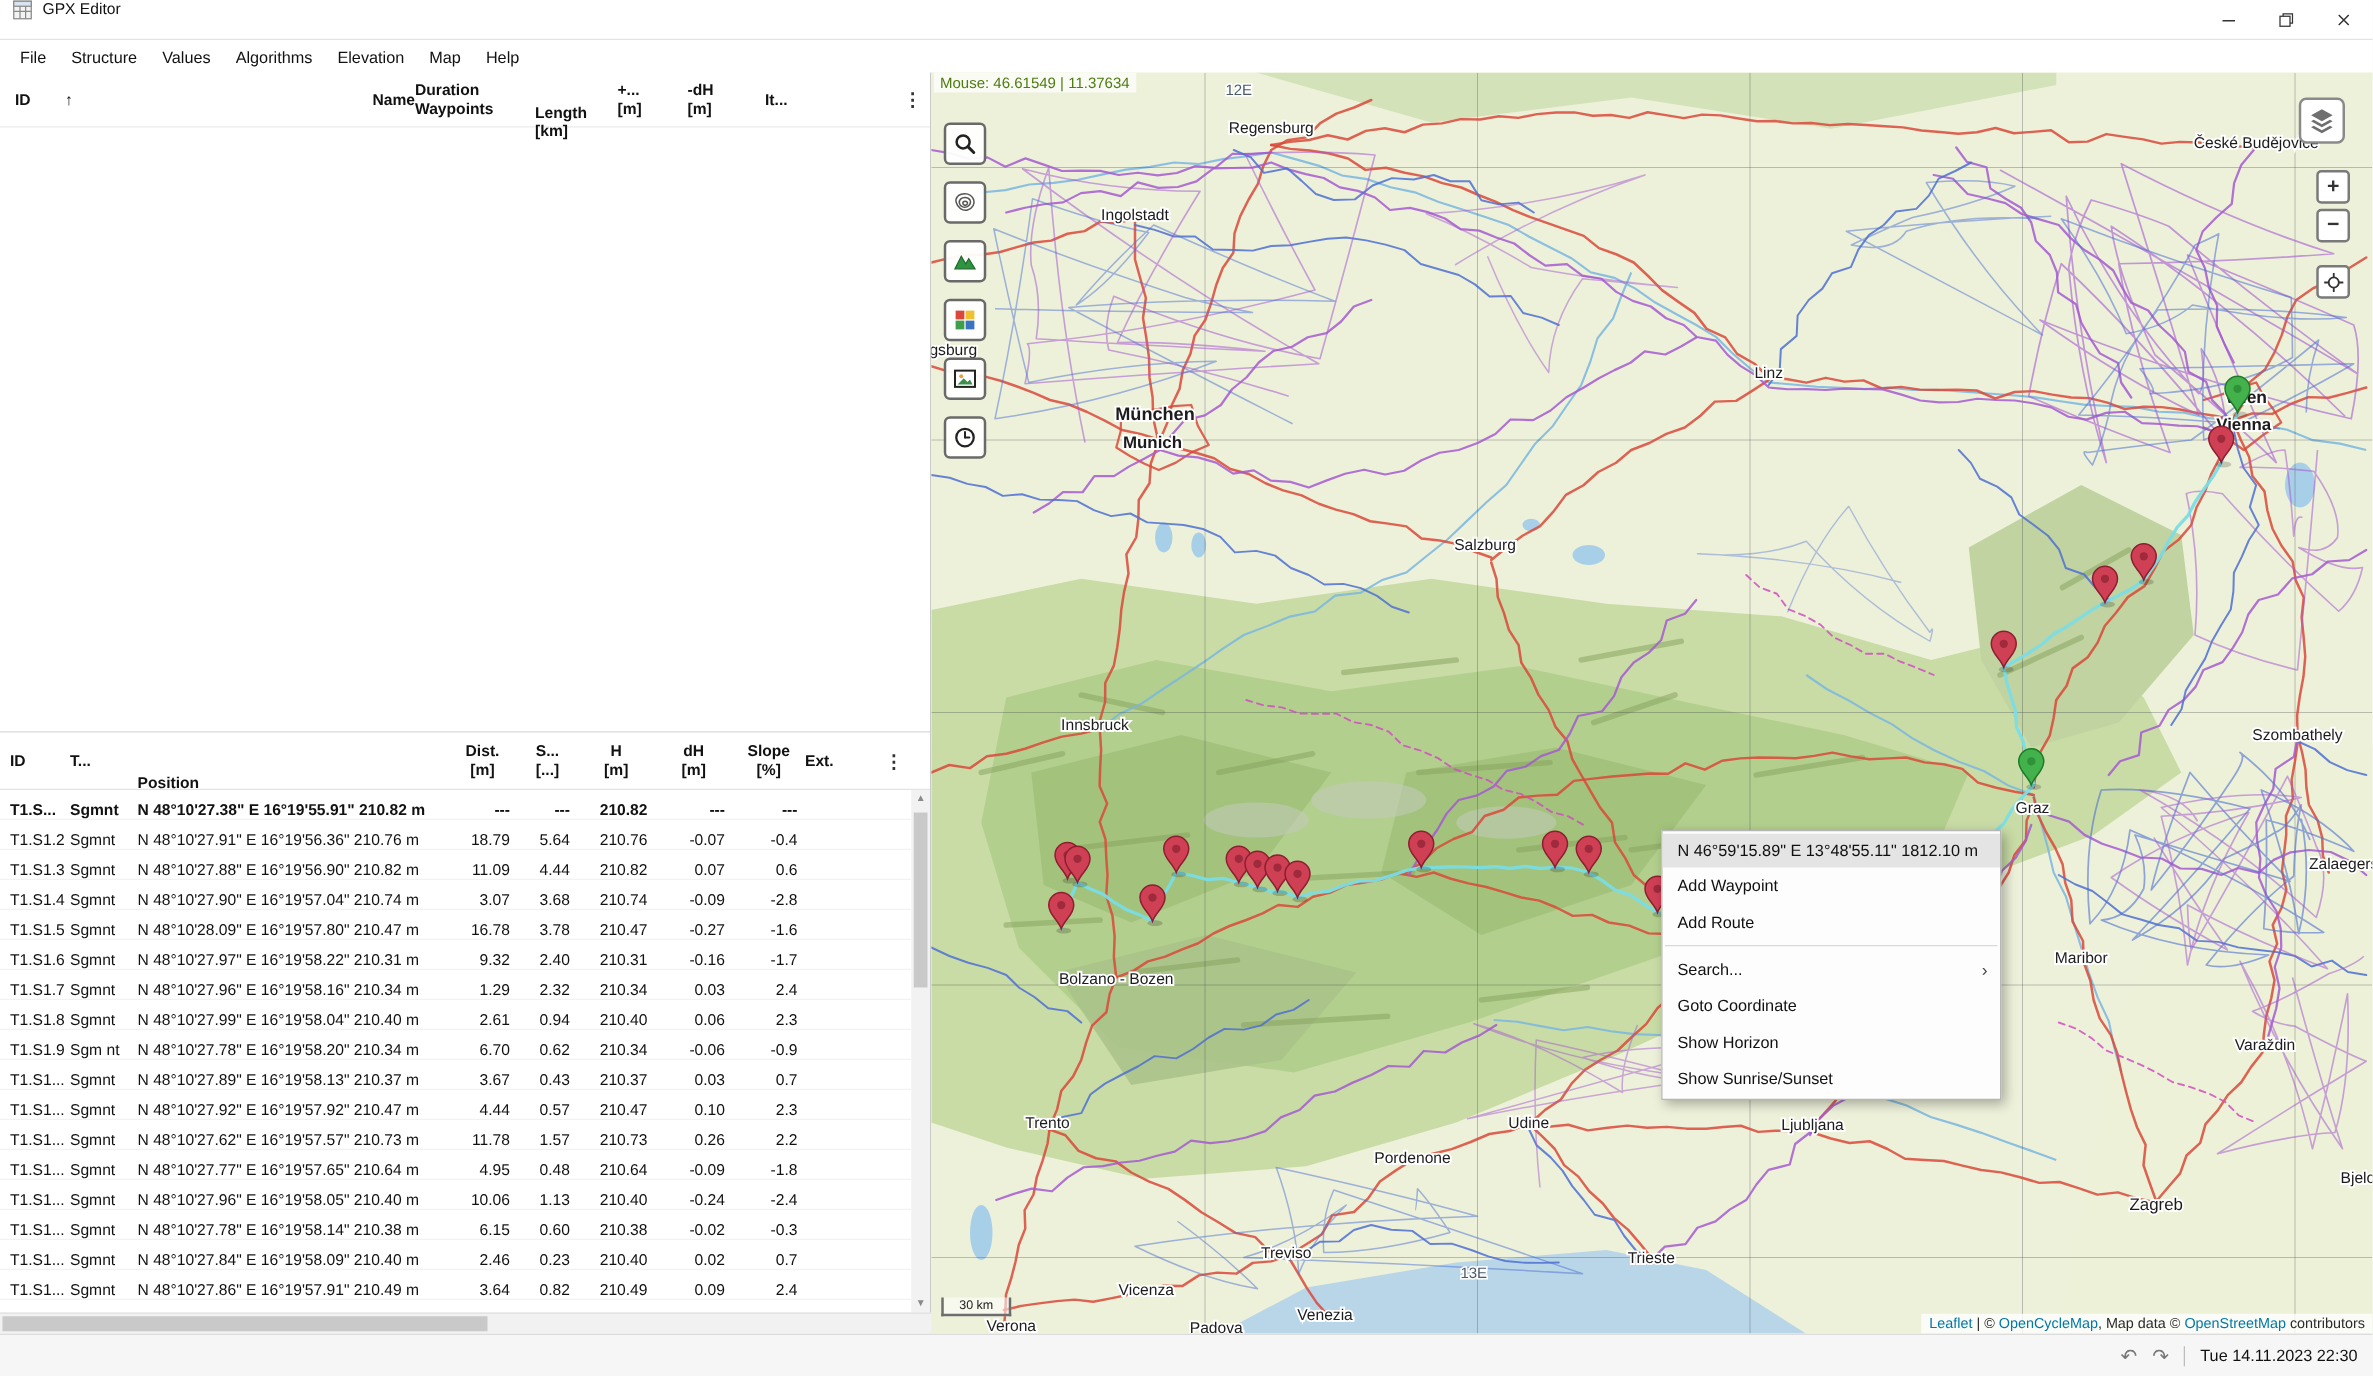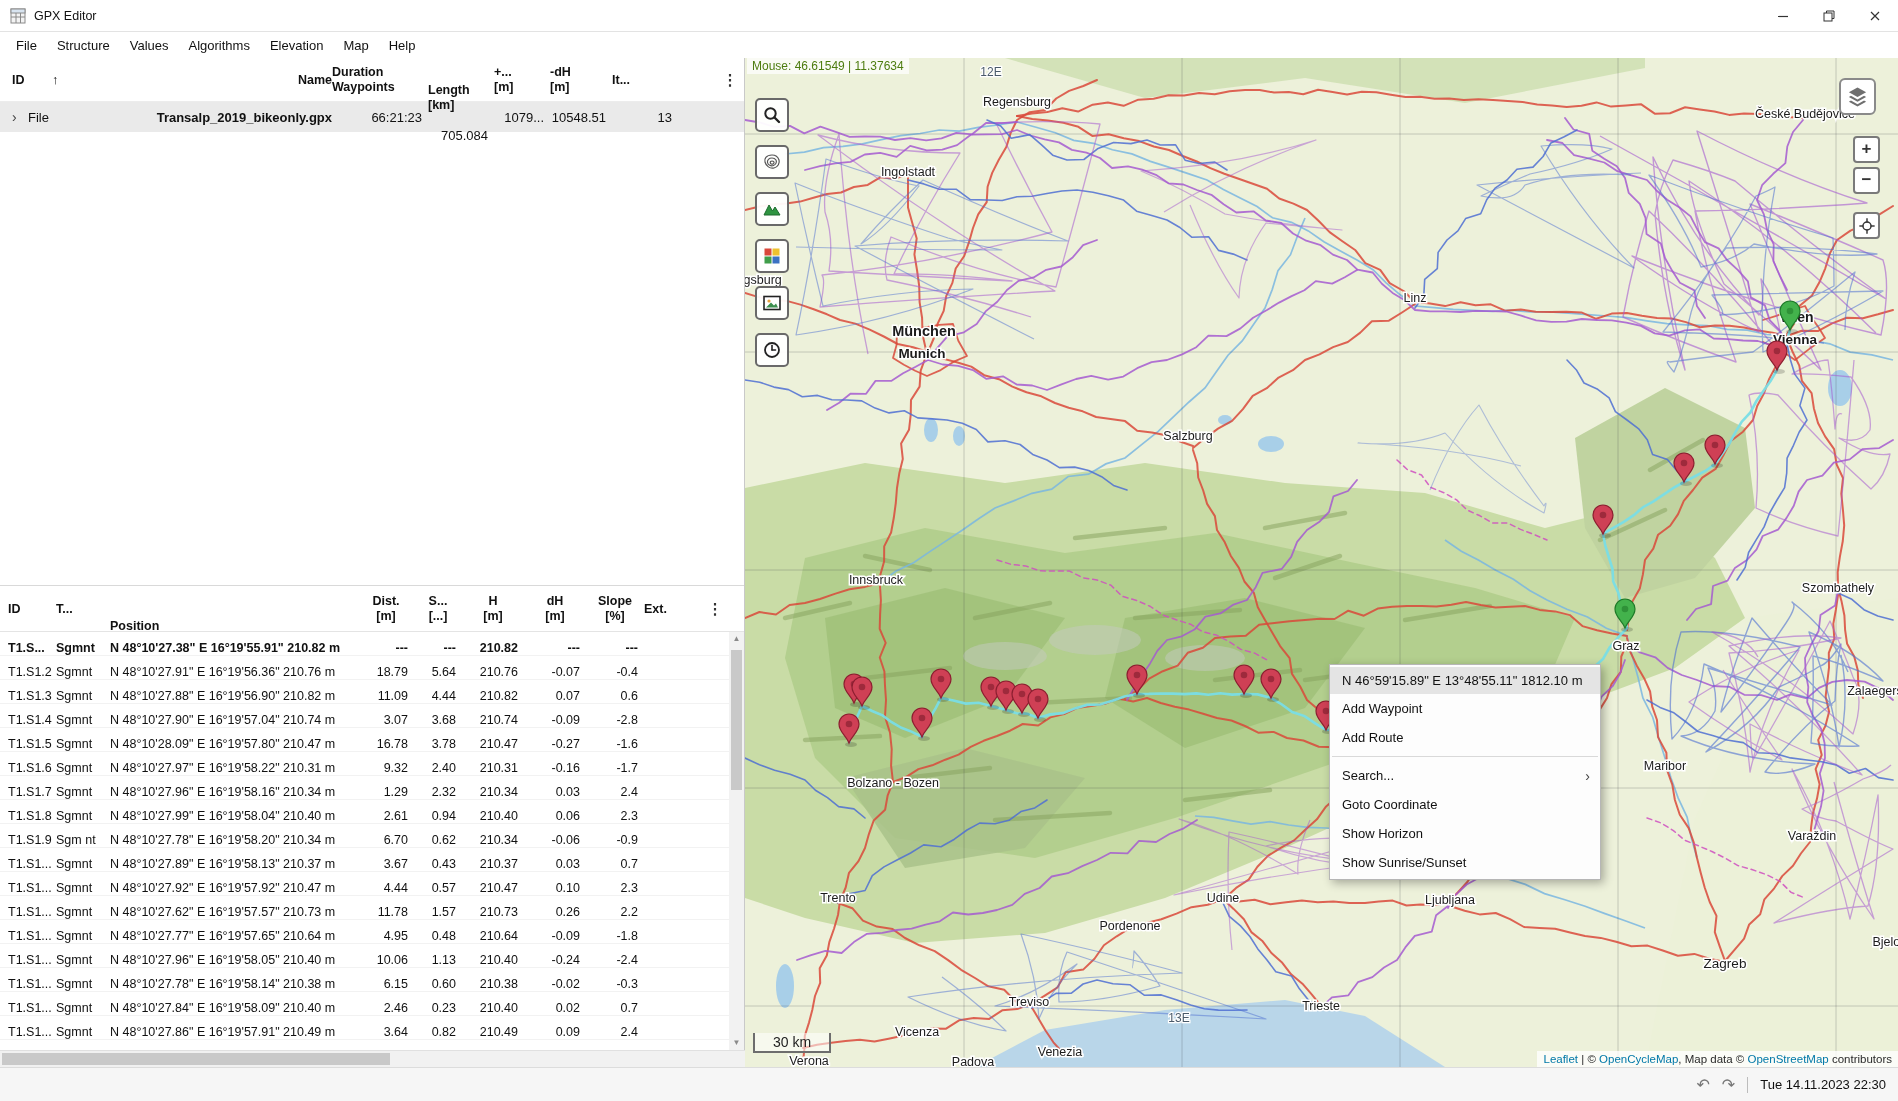--- a/index.html
+++ b/index.html
@@ -1,21 +1,21 @@
 <!DOCTYPE html>
 <html><head>
 <meta charset="utf-8">
 <style>
   * { margin:0; padding:0; box-sizing:border-box; }
   html,body { width:1898px; height:1101px; overflow:hidden; background:#fff;
     font-family:"Liberation Sans",sans-serif; color:#111; }
 
   
   .titlebar { position:absolute; left:0; top:0; width:100%; height:32px; background:#fff;
-    border-bottom:1px solid #e3e3e3; display:flex; align-items:center; }
+    border-bottom:1px solid #e3e3e3; display:flex; align-items:flex-start; }
   .titlebar-icon { width:16px; height:16px; margin:0 8px 0 10px; display:flex; }
   .titlebar-title { font-size:12.5px; }
   .win-controls { margin-left:auto; display:flex; height:100%; }
   .win-btn { width:46px; height:100%; display:flex; align-items:center; justify-content:center; }
 
   
   .menubar { position:absolute; top:32px; left:0; width:100%; height:26px; background:#fff;
     display:flex; align-items:center; padding-left:6px; }
   .menu-item { padding:3px 10px; font-size:13px; }
 
@@ -73,21 +73,21 @@
     font-size:12px; color:#4d7c0f; }
   .map-tools { position:absolute; left:10px; top:40px; display:flex; flex-direction:column; gap:13px; }
   .tool-btn { width:34px; height:34px; background:rgba(255,255,255,.95); border:2px solid #696969;
     border-radius:5px; display:flex; align-items:center; justify-content:center; }
   .layers-btn { position:absolute; right:22px; top:20px; width:37px; height:37px; background:#fff;
     border:2px solid #8a8a8a; border-radius:6px; display:flex; align-items:center; justify-content:center; }
   .zoom-box { position:absolute; right:18px; top:78px; display:flex; flex-direction:column; gap:4px; }
   .zoom-btn { width:27px; height:27px; background:#fff; border:2px solid #7a7a7a; border-radius:4px;
     font-size:17px; font-weight:bold; color:#333; text-align:center; line-height:22px; }
   .zoom-btn.crosshair { margin-top:14px; display:flex; align-items:center; justify-content:center; }
-  .scale { position:absolute; left:8px; bottom:14px; width:78px; font-size:14px; color:#222; text-align:center;
+  .scale { position:absolute; left:8px; bottom:14px; width:56px; font-size:10px; color:#222; text-align:center;
     background:rgba(255,255,255,.55); border:2px solid #6d6d6d; border-top:none; padding:1px 0; }
   .attribution { position:absolute; right:0; bottom:0; background:rgba(255,255,255,.78); padding:2px 6px;
     font-size:11.5px; color:#2a2a2a; }
   .attr-link { color:#0078a8; }
 
   
   .context-menu { position:absolute; left:584px; top:606px; width:272px; background:#fdfdfd;
     border:1px solid #b6b6b6; box-shadow:3px 3px 9px rgba(0,0,0,.3); font-size:13px; padding:2px 0; }
   .cm-header { background:#e4e4e4; padding:6px 12px; white-space:nowrap; }
   .cm-item { padding:7px 12px; position:relative; white-space:nowrap; }
@@ -159,30 +159,20 @@
     <div class="cell ct-plus hline">
         <div>+...</div>
         <div>[m]</div>
       </div>
     <div class="cell ct-mdh hline">
         <div>-dH</div>
         <div>[m]</div>
       </div>
     <div class="cell ct-it">It...</div>
     <div class="kebab">⋮</div>
-  </div>
-  <div class="ft-row">
-    <div class="cell ct-id"><span class="chev">›</span><span>File</span></div>
-    <div class="cell ct-arrow"></div>
-    <div class="cell ct-name fname">Transalp_2019_bikeonly.gpx</div>
-    <div class="cell ct-dur num">66:21:23</div>
-    <div class="cell ct-len num">705.084</div>
-    <div class="cell ct-plus num">1079...</div>
-    <div class="cell ct-mdh num">10548.51</div>
-    <div class="cell ct-it num">13</div>
   </div>
 
   <div class="point-table">
     <div class="pt-header">
       <div class="cell cp-id">ID</div>
       <div class="cell cp-type">T...</div>
       <div class="cell cp-pos">Position</div>
       <div class="cell cp-dist hdr2">
           <div>Dist.</div>
           <div>[m]</div>

